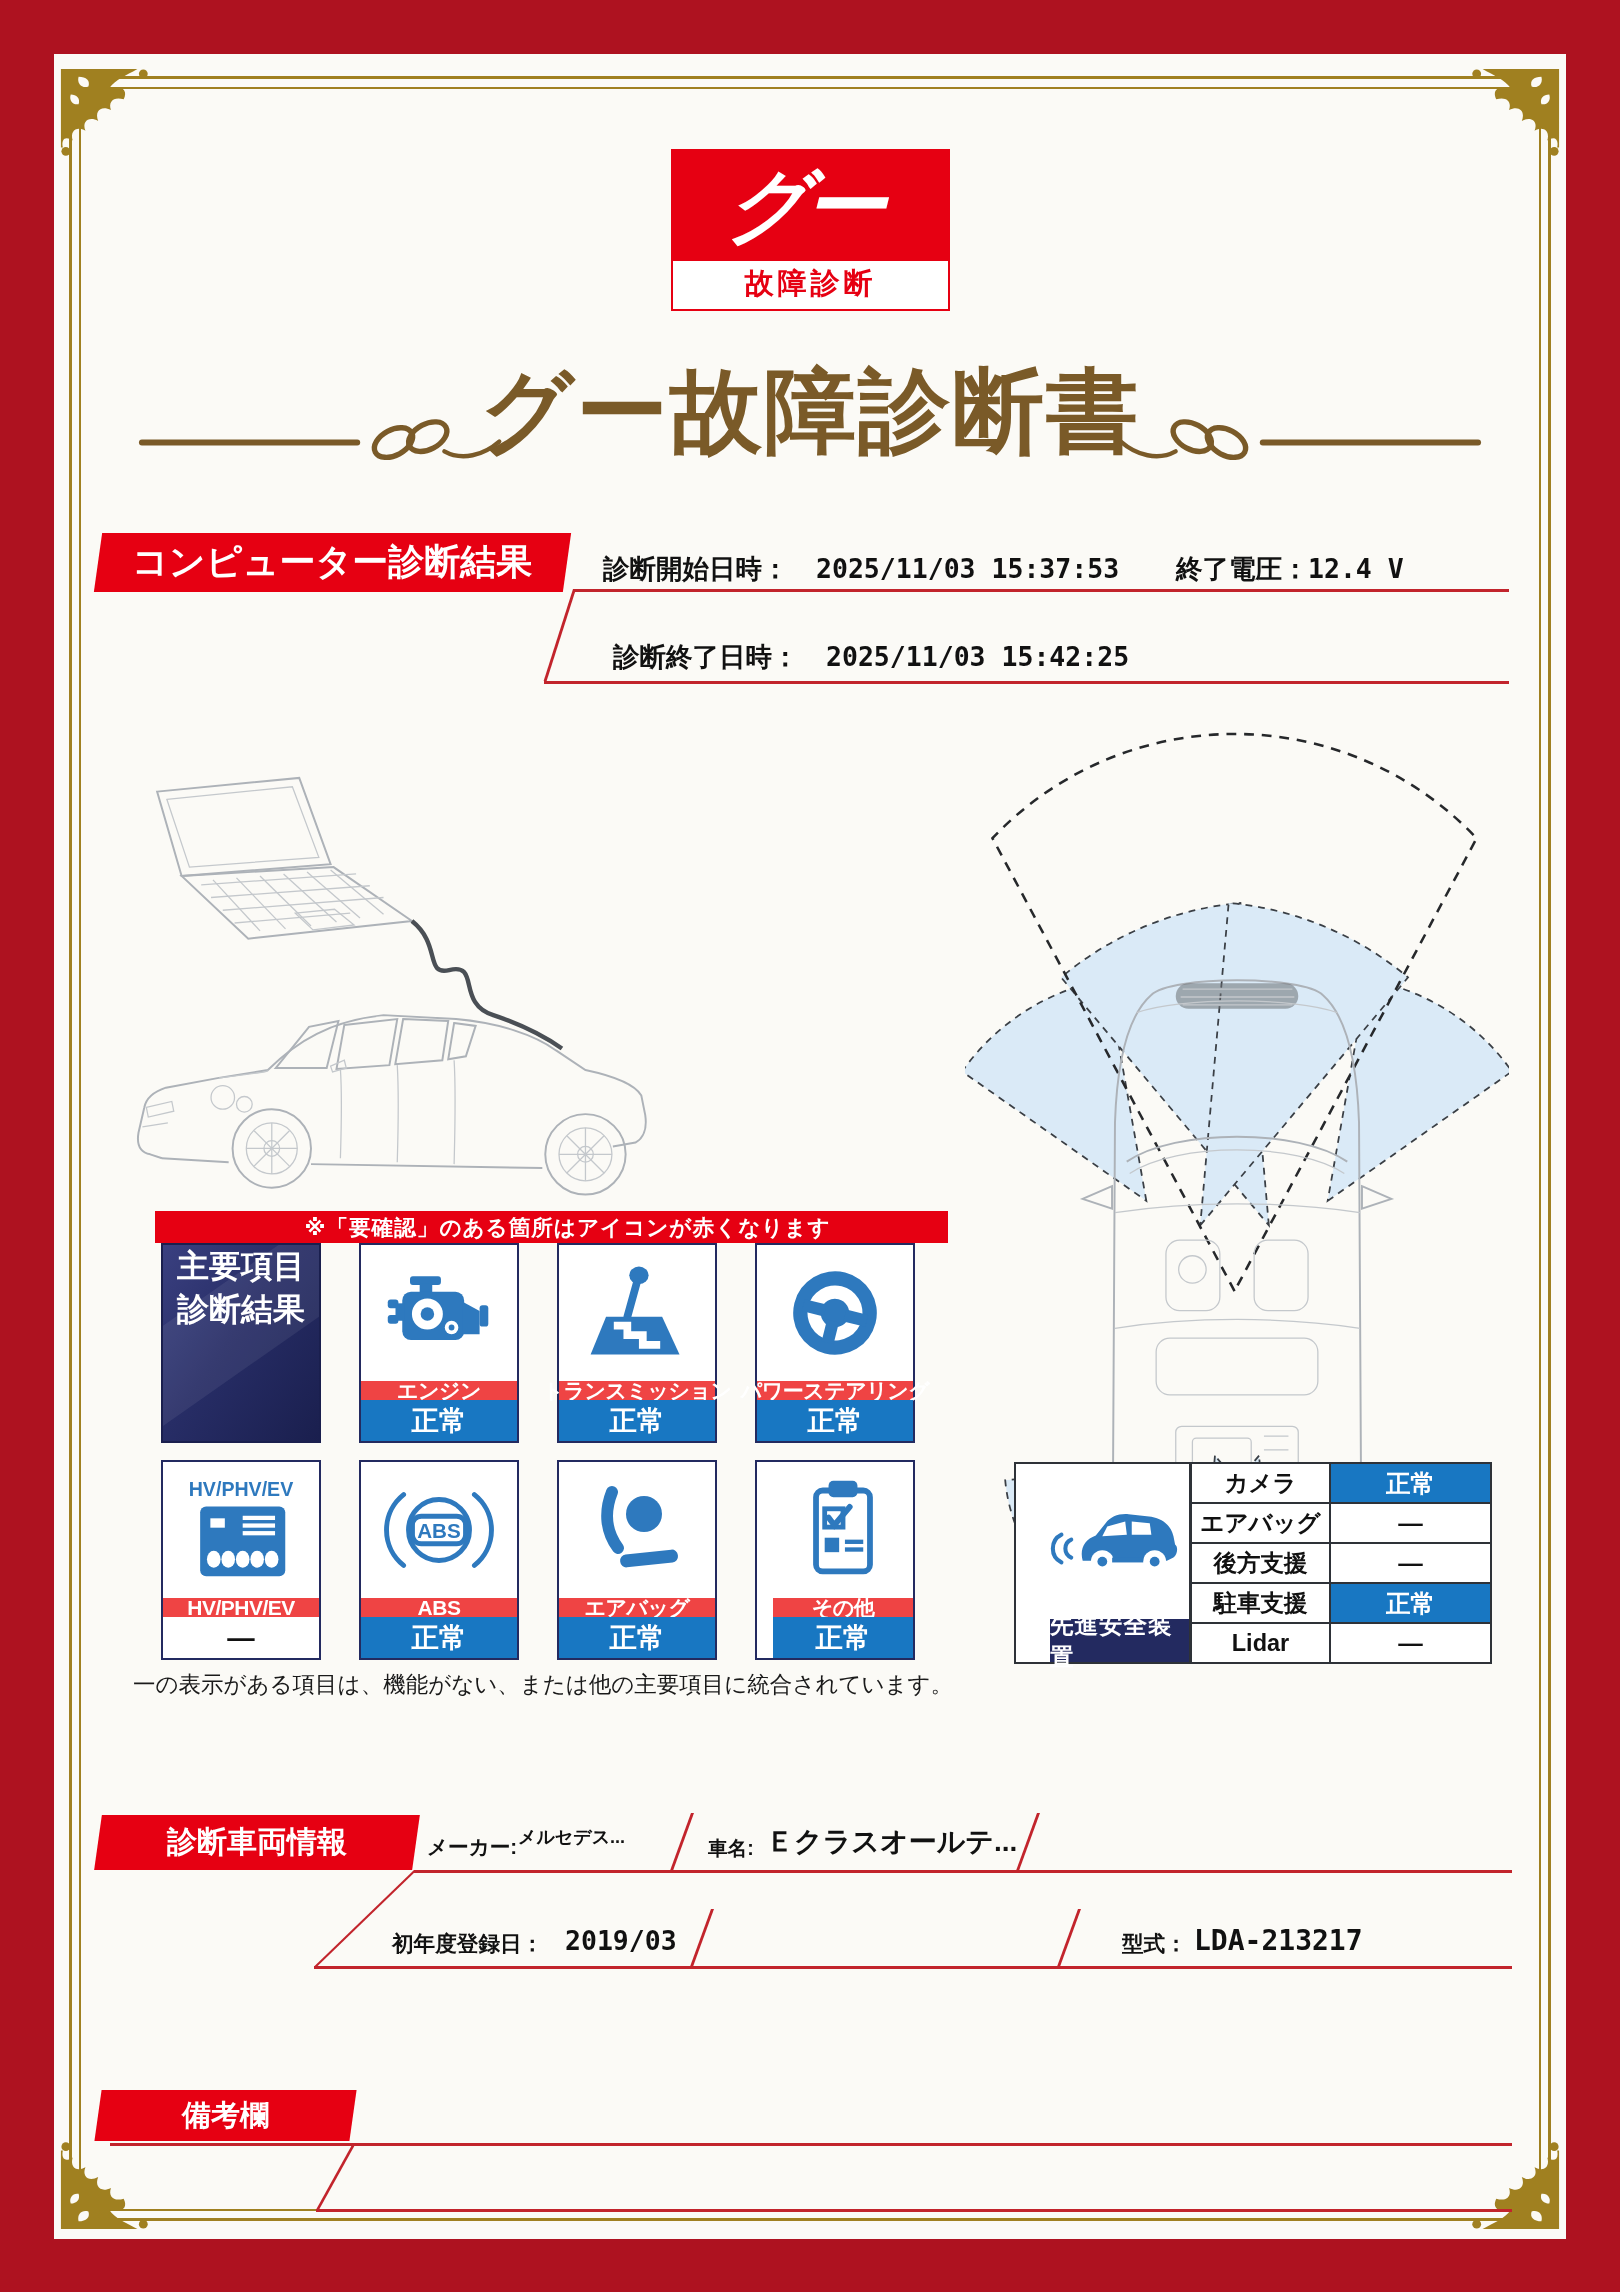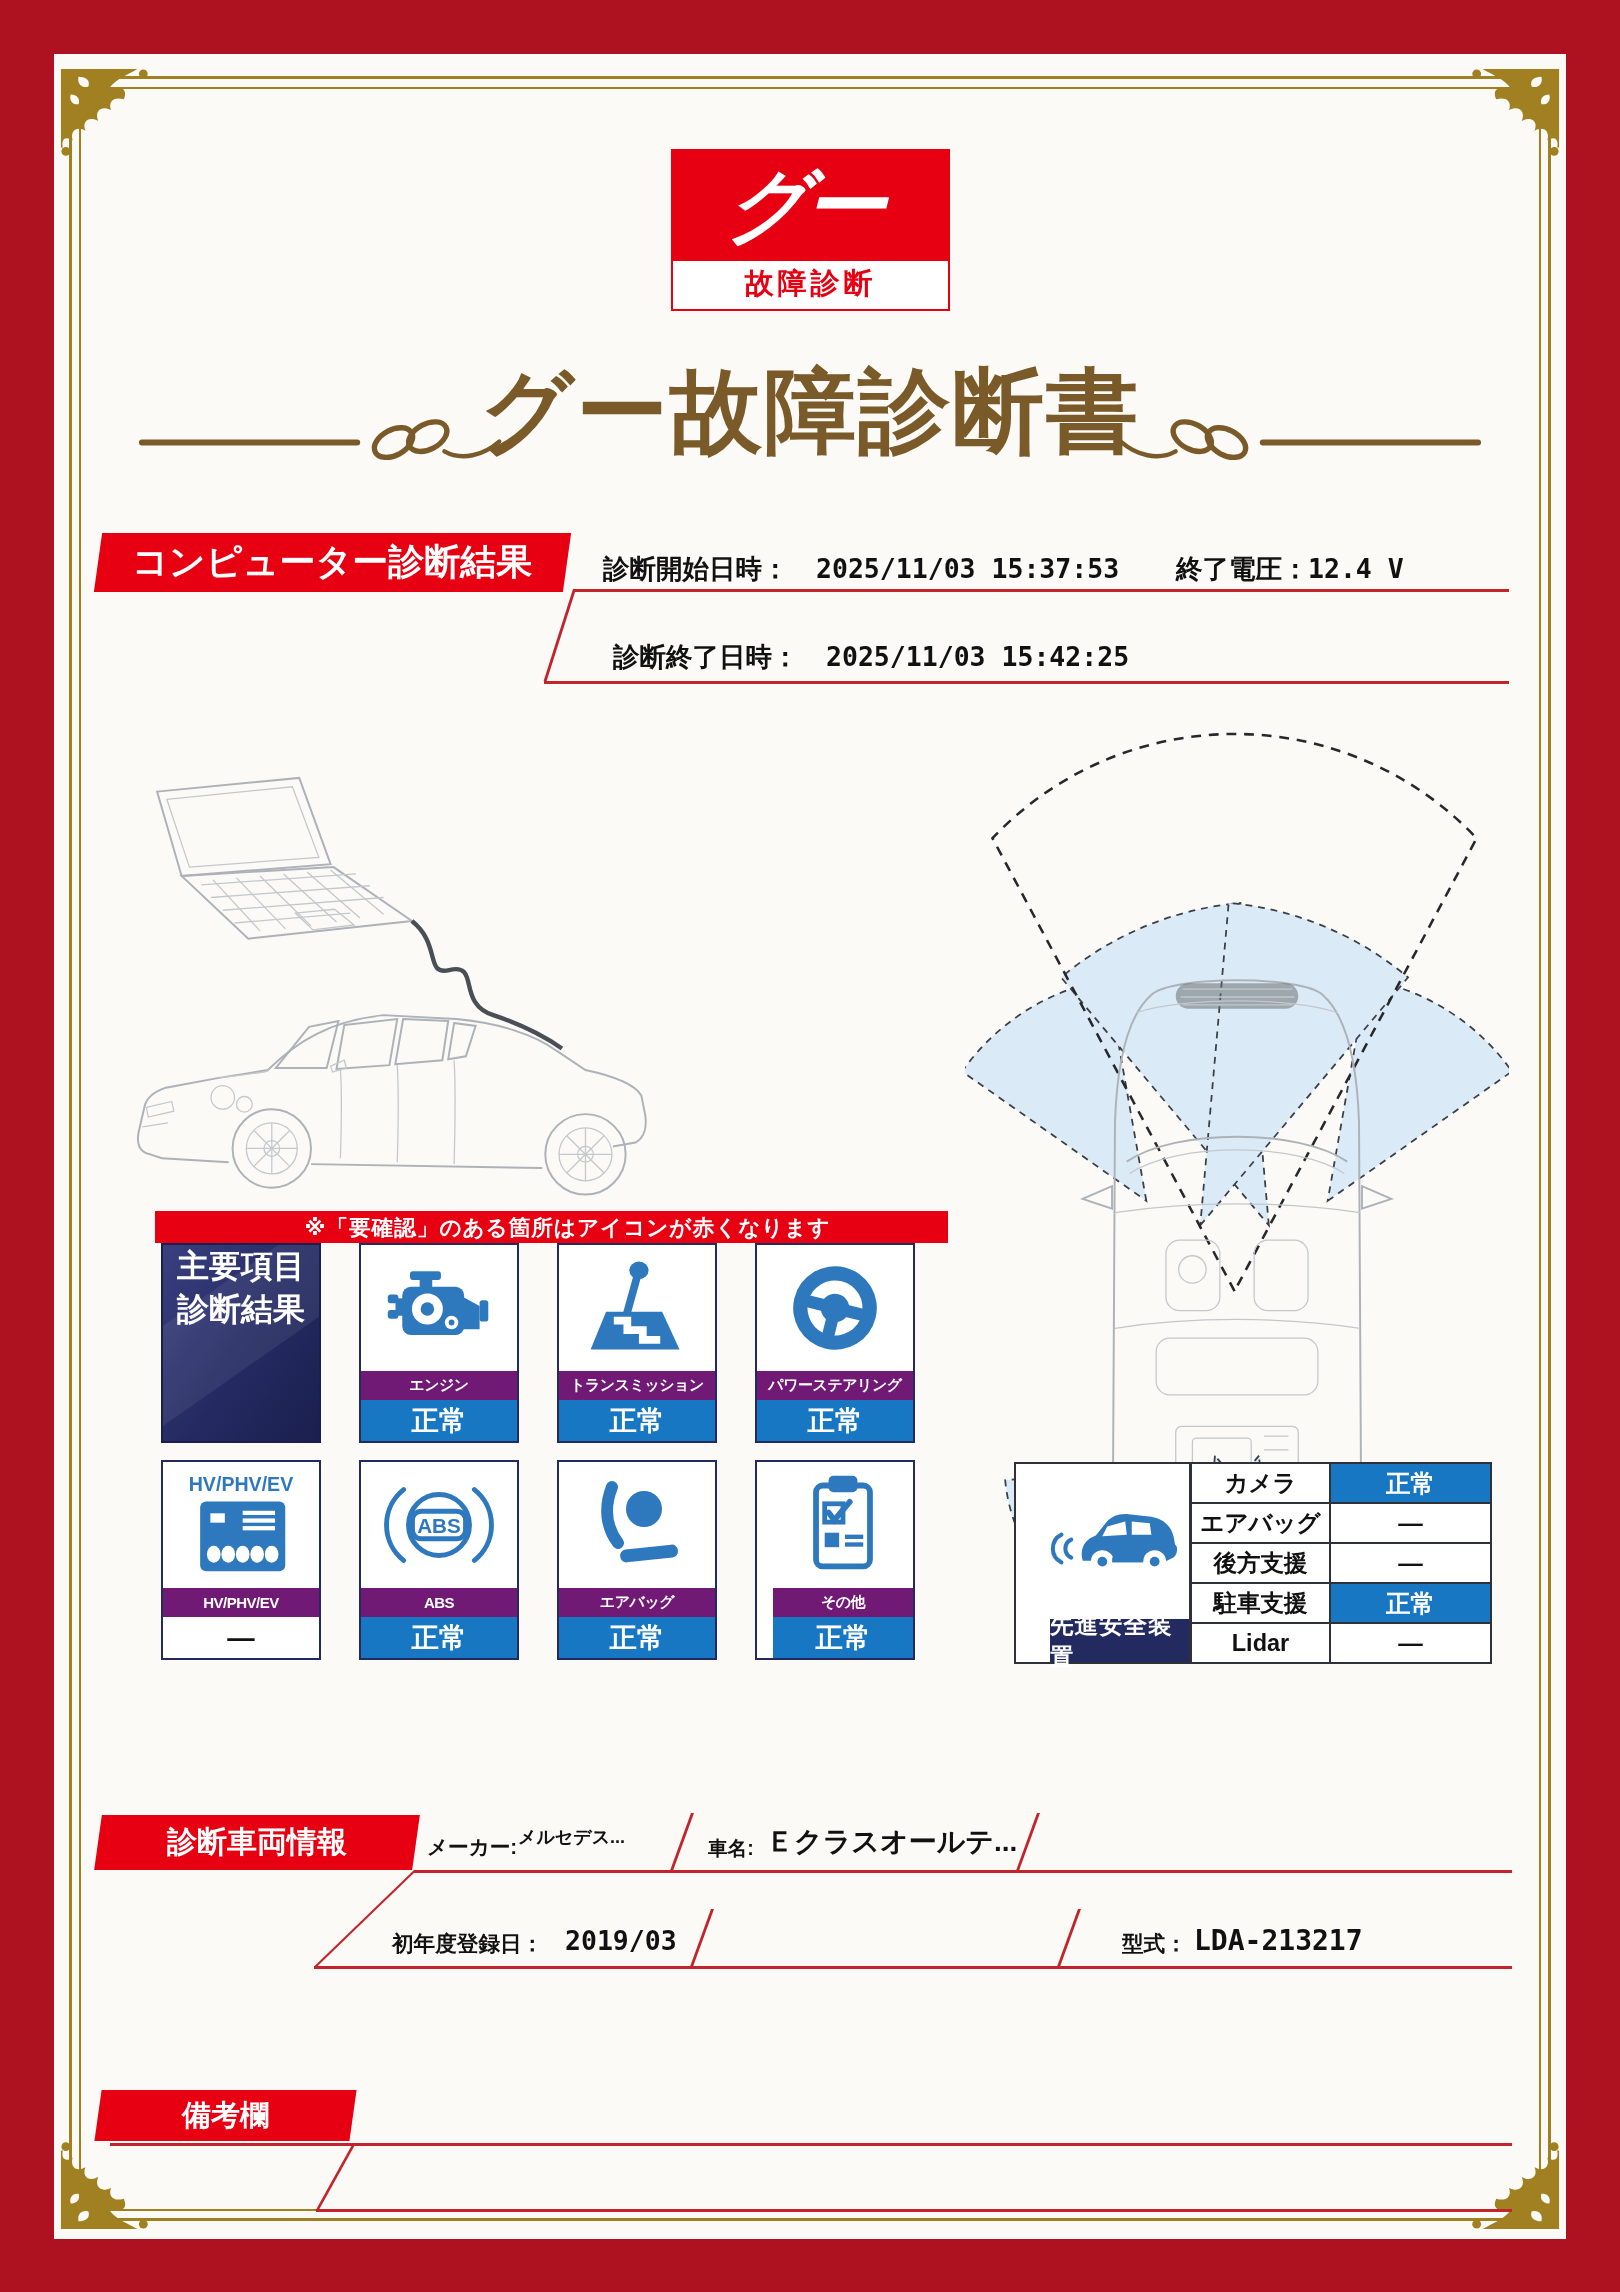--- a/index.html
+++ b/index.html
@@ -36,21 +36,21 @@
   .val{position:absolute;font-family:"DejaVu Sans Mono","Liberation Mono",monospace;font-weight:700;color:#111;white-space:nowrap;}
   .jval{position:absolute;font-weight:900;color:#111;white-space:nowrap;}
   
   .notice{position:absolute;left:155px;top:1211px;width:761px;height:32px;background:#E60012;color:#fff;
           font-weight:700;font-size:21.6px;display:flex;align-items:center;justify-content:center;letter-spacing:1px;padding-left:32px;}
   
   .cell{position:absolute;width:160px;height:200px;border:2px solid #232A60;background:#fff;
         display:flex;flex-direction:column;box-sizing:border-box;}
   .cell-icon{flex:1;display:flex;flex-direction:column;align-items:center;justify-content:center;position:relative;}
   .cell-cap{color:#2E79BE;font-weight:900;font-size:19.6px;margin-bottom:2px;}
-  .cell-label{height:29px;background:#701a75;color:#fff;font-weight:700;font-size:15px;letter-spacing:-0.5px;
+  .cell-label{height:19px;background:#ef4444;color:#fff;font-weight:700;font-size:21px;letter-spacing:-0.5px;
               display:flex;align-items:center;justify-content:center;white-space:nowrap;}
   .cell-status{height:41px;display:flex;align-items:center;justify-content:center;font-weight:900;font-size:27.4px;}
   .status{background:#fff;color:#111;}
   .status.ok{background:#1877C2;color:#fff;}
   .hcell{position:absolute;width:160px;height:200px;box-sizing:border-box;border:2px solid #1A1F4E;
          background:linear-gradient(125deg,#3A4080 0%,#272D66 45%,#1A1F4E 100%);
          display:flex;align-items:flex-start;justify-content:center;text-align:center;overflow:hidden;}
   .hcell::after{content:'';position:absolute;left:-40%;top:18%;width:180%;height:42%;
                 background:rgba(255,255,255,0.07);transform:rotate(-35deg);}
   .hcell div{color:#fff;font-weight:900;font-size:32px;line-height:1.35;position:relative;}
@@ -358,20 +358,21 @@
         <path d="M35 42 l6 8 l16 -19" stroke="#2E79BE" stroke-width="6" fill="none" stroke-linecap="round"></path>
         <rect x="31" y="63" width="15" height="15" fill="#2E79BE"></rect>
         <rect x="52" y="65" width="19" height="4.5" fill="#2E79BE"></rect>
           <rect x="52" y="73" width="19" height="4.5" fill="#2E79BE"></rect>
       </svg>
     </div>
     <div class="cell-label">その他</div>
     <div class="cell-status status ok">正常</div>
   </div>
 
+  <div class="footnote">一の表示がある項目は、機能がない、または他の主要項目に統合されています。</div>
 
   <div class="scell">
     <div class="scell-icon">
       <svg width="157" height="102" viewBox="0 0 170 110">
         <path d="M14 46 A19 19 0 0 0 14 80" stroke="#2E79BE" stroke-width="5" fill="none" stroke-linecap="round"></path>
         <path d="M26 52 A12 12 0 0 0 26 74" stroke="#2E79BE" stroke-width="5" fill="none" stroke-linecap="round"></path>
         <path d="M40 78 C36 64 42 52 56 47 L68 32 C74 24 84 20 96 21 L124 24 C140 27 148 36 151 48 L153 58 C157 61 156 70 151 74 L143 78 L40 78 Z" fill="#2E79BE"></path>
         <polygon points="70,36 92,30 94,46 64,48" fill="#fff"></polygon>
         <polygon points="100,30 122,32 124,46 100,46" fill="#fff"></polygon>
         <circle cx="64" cy="79" r="14" fill="#fff"></circle>

